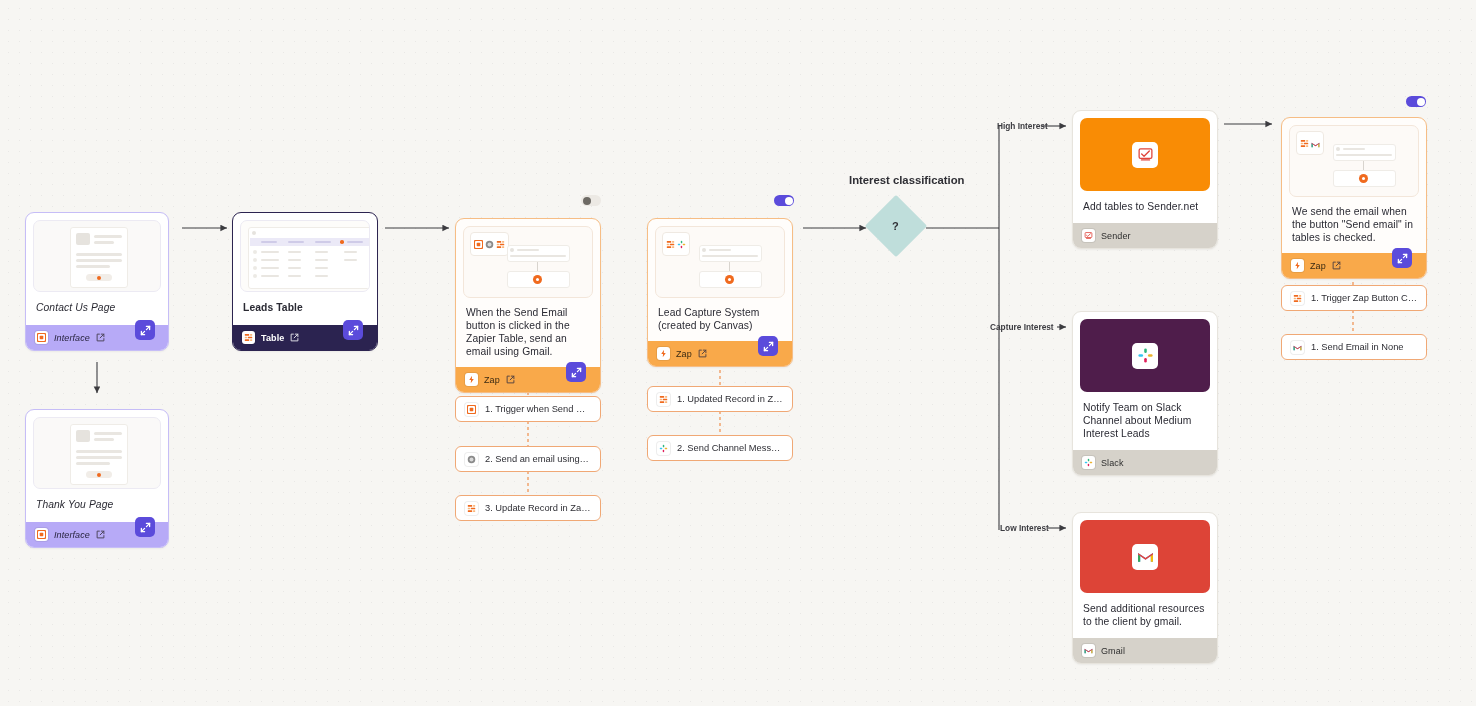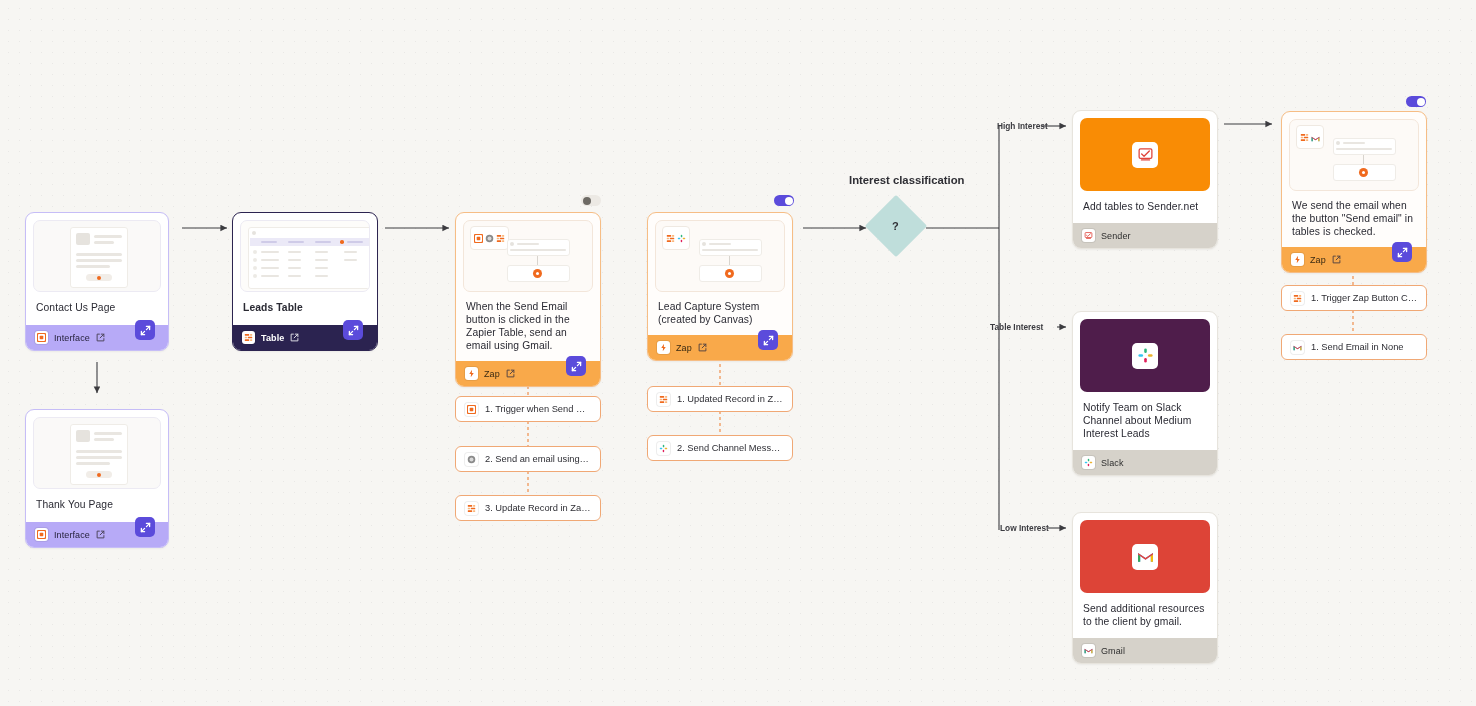--- a/index.html
+++ b/index.html
@@ -39,37 +39,37 @@
   .card .footer .flabel { font-size: 9px; }
   .app-ico {
     width:13px; height:13px; border-radius:3px; background:#fff;
     display:flex; align-items:center; justify-content:center;
     box-shadow: 0 0 0 1px rgba(0,0,0,.07);
     flex: 0 0 auto;
   }
   .ext-ico { width:9px; height:9px; flex:0 0 auto; opacity:.85; }
 
   
-  .c-interface { border: 1px solid #c6bdf7; }
+  .c-interface { border: 1px solid #c6bdf7; font-style: italic; }
   .c-interface .inner-thumb {
     border:1px solid #eceaf3; border-radius:7px; background:#faf9f8;
     height: 72px; position: relative; overflow:hidden;
   }
   .c-interface .footer { background:#b7aaf7; color:#231f38; }
 
   
   .c-table { border: 1.6px solid #2c2450; font-weight: bold; }
   .c-table .inner-thumb {
     border:1px solid #eceaf3; border-radius:7px; background:#fdfcfa;
     height: 72px; position: relative; overflow:hidden;
   }
   .c-table .footer { background:#2b2350; color:#ffffff; }
 
   
-  .c-zap { border: 1px solid #f6bd85; background:#fffdfb; }
+  .c-zap { border: 1px solid #f6bd85; background:#fffdfb;margin-top:6px; }
   .c-zap .inner-thumb {
     border:1px solid #f3e6da; border-radius:7px; background:#fdfaf7;
     height: 72px; position: relative; overflow:hidden;
   }
   .c-zap .title { padding: 8px 10px 9px 10px; }
   .c-zap .footer { background:#f9a94a; color:#3a2a12; }
 
   
   .c-app { border:1px solid #e7e4dd; background:#fff; width:146px; }
   .c-app .hero {
@@ -170,21 +170,21 @@
       <line x1="1353" y1="310" x2="1353" y2="334"></line>
     </g>
   </svg>
 
   <div id="diagram-title" style="left:849px; top:174px;">Interest classification</div>
 
   <div id="diamond" style="left:874px; top:204px;"></div>
   <div id="diamond-q" style="left:892px; top:220px;">?</div>
 
   <div class="edge-label" style="left:997px; top:121px;">High Interest</div>
-  <div class="edge-label" style="left:990px; top:322px;">Table Interest</div>
+  <div class="edge-label" style="left:990px; top:322px;">Capture Interest</div>
   <div class="edge-label" style="left:1000px; top:523px;">Low Interest</div>
 
   <div class="card c-interface" style="left:25px; top:212px; width:144px;">
     <div class="thumb-wrap">
       <div class="inner-thumb">
         <div class="page-frame" style="left:36px; top:6px; width:58px; height:61px;"></div>
         <div class="sk" style="left:42px; top:12px; width:14px; height:12px; background:#e6e3de;"></div>
         <div class="sk" style="left:60px; top:14px; width:28px; height:2.5px;"></div>
         <div class="sk" style="left:60px; top:20px; width:20px; height:2.5px;"></div>
         <div class="sk" style="left:42px; top:32px; width:46px; height:2.5px;"></div>

